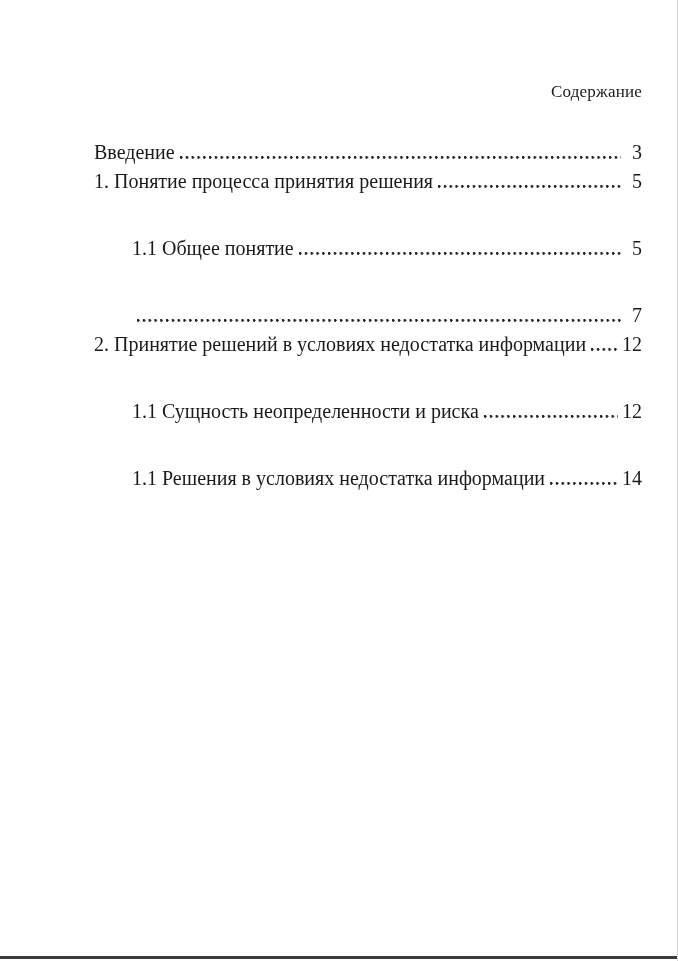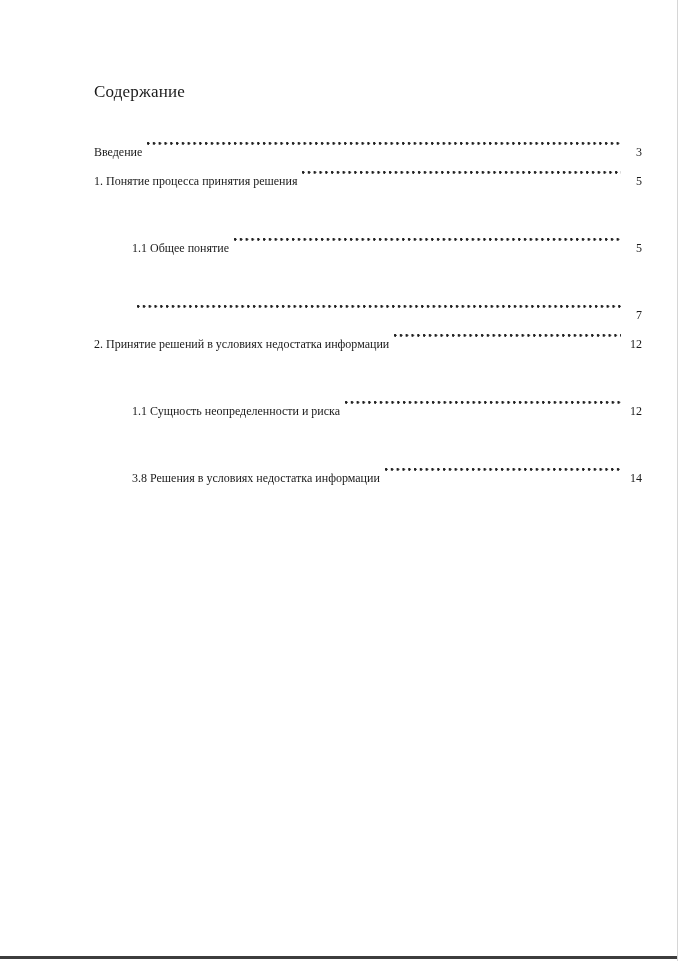--- a/index.html
+++ b/index.html
@@ -17,37 +17,36 @@
     font-family: "Liberation Serif", "DejaVu Serif", serif;
     color: #1a1a1a;
     overflow: hidden;
   }
   .doc-title {
     position: absolute;
     top: 82px;
     left: 94px;
     width: 548px;
     margin: 0;
-    text-align: left;
+    text-align: right;
     font-size: 17px;
     font-weight: 400;
     letter-spacing: 0.2px;
   }
   .toc {
     position: absolute;
     top: 138px;
     left: 94px;
     width: 548px;
   }
   .toc-row {
     display: flex;
     height: 29px;
     line-height: 29px;
-    font-size: 12px;
-    align-items: center;
+    font-size: 20px;
   }
   .toc-row.sub {
     padding-left: 38px;
     margin-top: 38px;
   }
   .toc-label {
     white-space: nowrap;
     flex: 0 0 auto;
   }
   .leader {
@@ -119,21 +118,21 @@
       <span class="toc-page">12</span>
     </div>
 
     <div class="toc-row sub">
       <span class="toc-label">1.1 Сущность неопределенности и риска</span>
       <span class="leader"></span>
       <span class="toc-page">12</span>
     </div>
 
     <div class="toc-row sub">
-      <span class="toc-label">3.8 Решения в условиях недостатка информации</span>
+      <span class="toc-label">1.1 Решения в условиях недостатка информации</span>
       <span class="leader"></span>
       <span class="toc-page">14</span>
     </div>
 
 
 
   </div>
 
   <div class="page-bottom-edge"></div>
 

